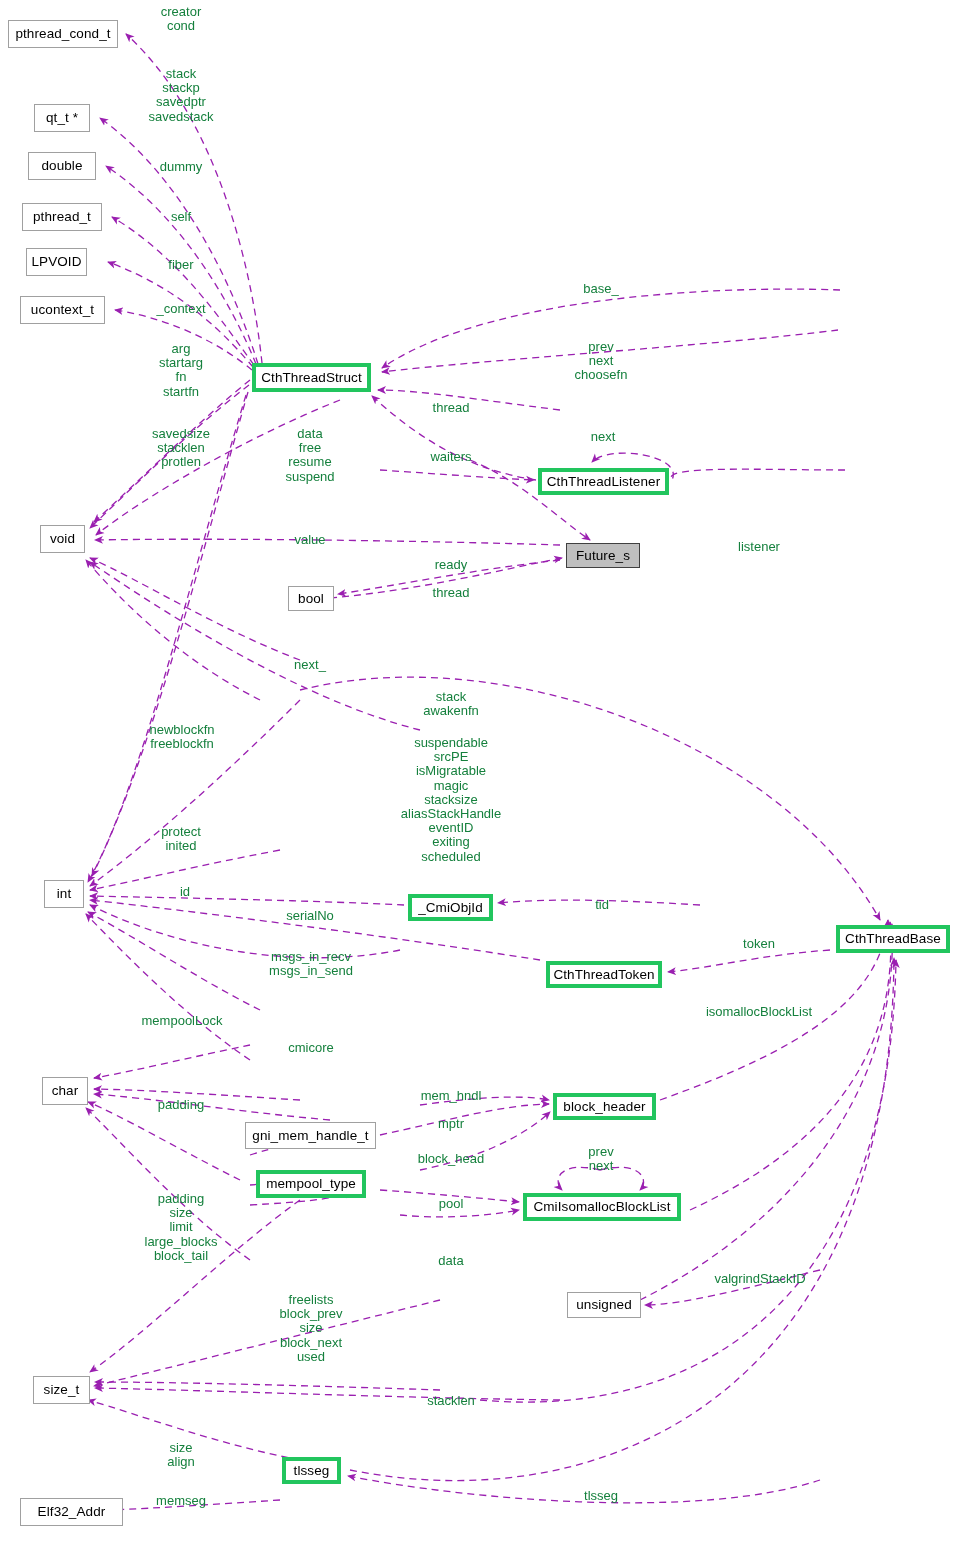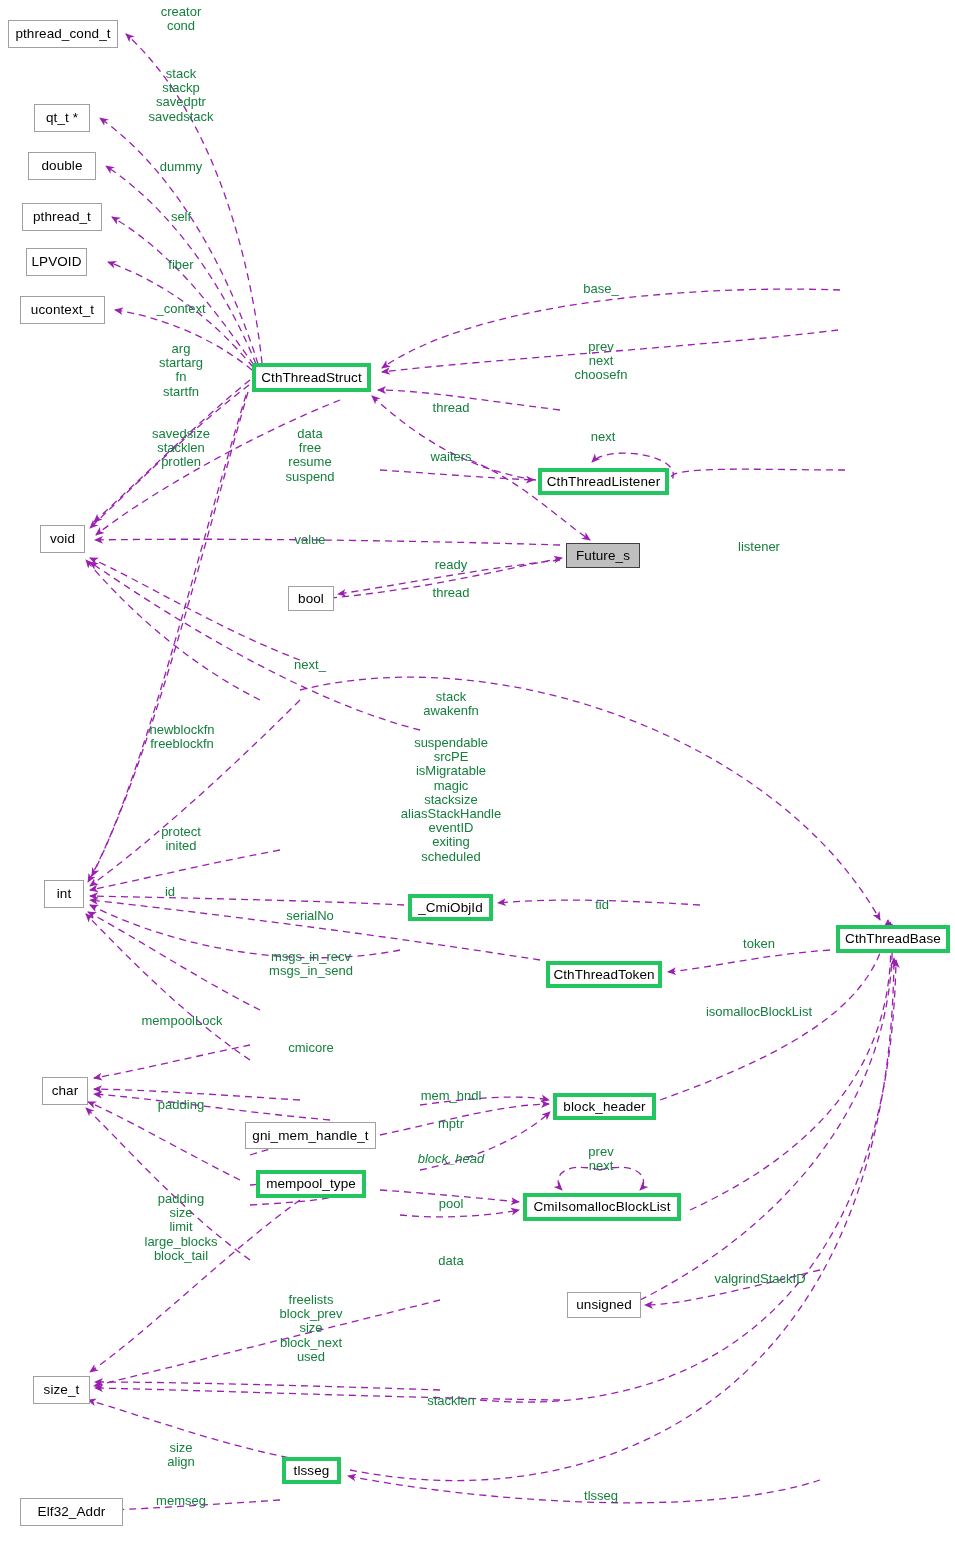--- a/index.html
+++ b/index.html
@@ -239,35 +239,35 @@
 srcPE
 isMigratable
 magic
 stacksize
 aliasStackHandle
 eventID
 exiting
 scheduled</div>
     <div class="elabel" style="left: 181px; top: 825px;">protect
 inited</div>
-    <div class="elabel" style="left: 170px; top: 885px;">id</div>
+    <div class="elabel" style="left: 185px; top: 885px;">id</div>
     <div class="elabel" style="left: 602px; top: 898px;">tid</div>
     <div class="elabel" style="left: 310px; top: 909px;">serialNo</div>
     <div class="elabel" style="left: 759px; top: 937px;">token</div>
     <div class="elabel" style="left: 311px; top: 950px;">msgs_in_recv
 msgs_in_send</div>
     <div class="elabel" style="left: 759px; top: 1005px;">isomallocBlockList</div>
     <div class="elabel" style="left: 182px; top: 1014px;">mempoolLock</div>
     <div class="elabel" style="left: 311px; top: 1041px;">cmicore</div>
     <div class="elabel" style="left: 451px; top: 1089px;">mem_hndl</div>
     <div class="elabel" style="left: 181px; top: 1098px;">padding</div>
     <div class="elabel" style="left: 451px; top: 1117px;">mptr</div>
     <div class="elabel" style="left: 601px; top: 1145px;">prev
 next</div>
-    <div class="elabel" style="left: 451px; top: 1152px; font-style: italic;">block_head</div>
+    <div class="elabel" style="left: 451px; top: 1152px;">block_head</div>
     <div class="elabel" style="left: 451px; top: 1197px;">pool</div>
     <div class="elabel" style="left: 181px; top: 1192px;">padding
 size
 limit
 large_blocks
 block_tail</div>
     <div class="elabel" style="left: 451px; top: 1254px;">data</div>
     <div class="elabel" style="left: 760px; top: 1272px;">valgrindStackID</div>
     <div class="elabel" style="left: 311px; top: 1293px;">freelists
 block_prev

